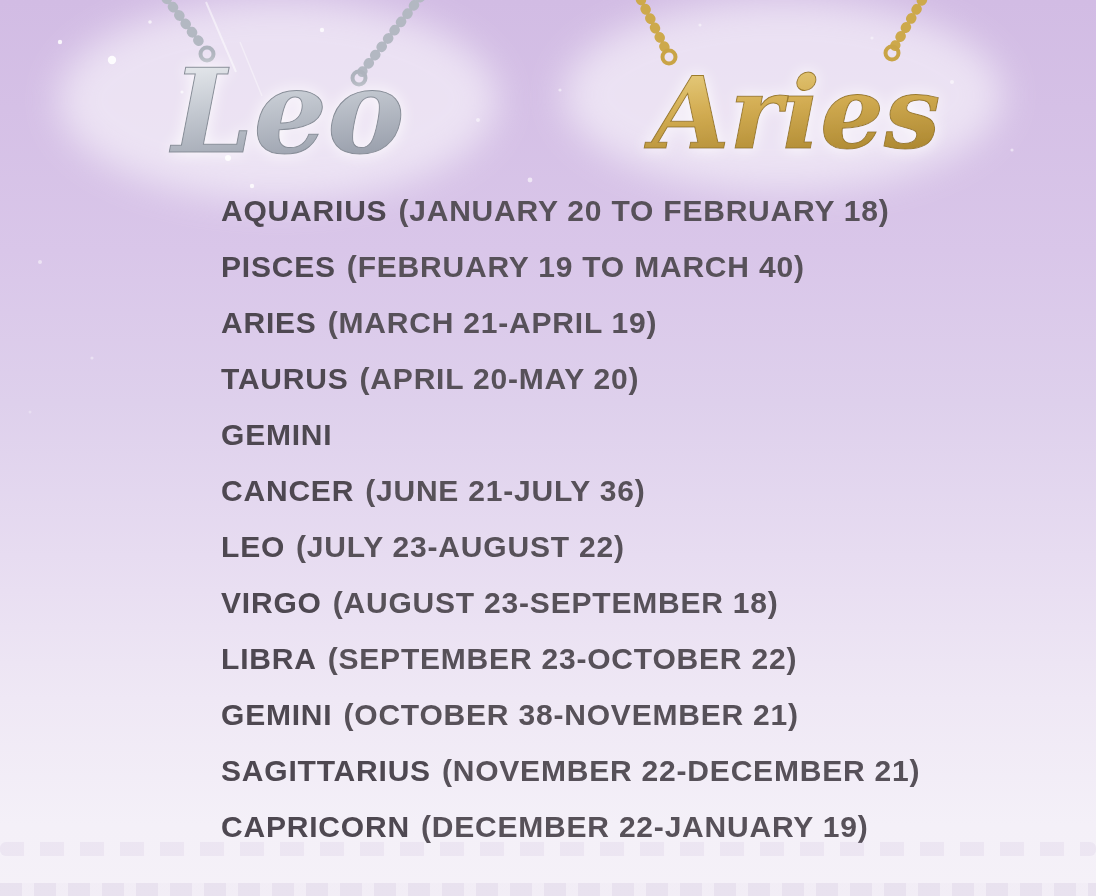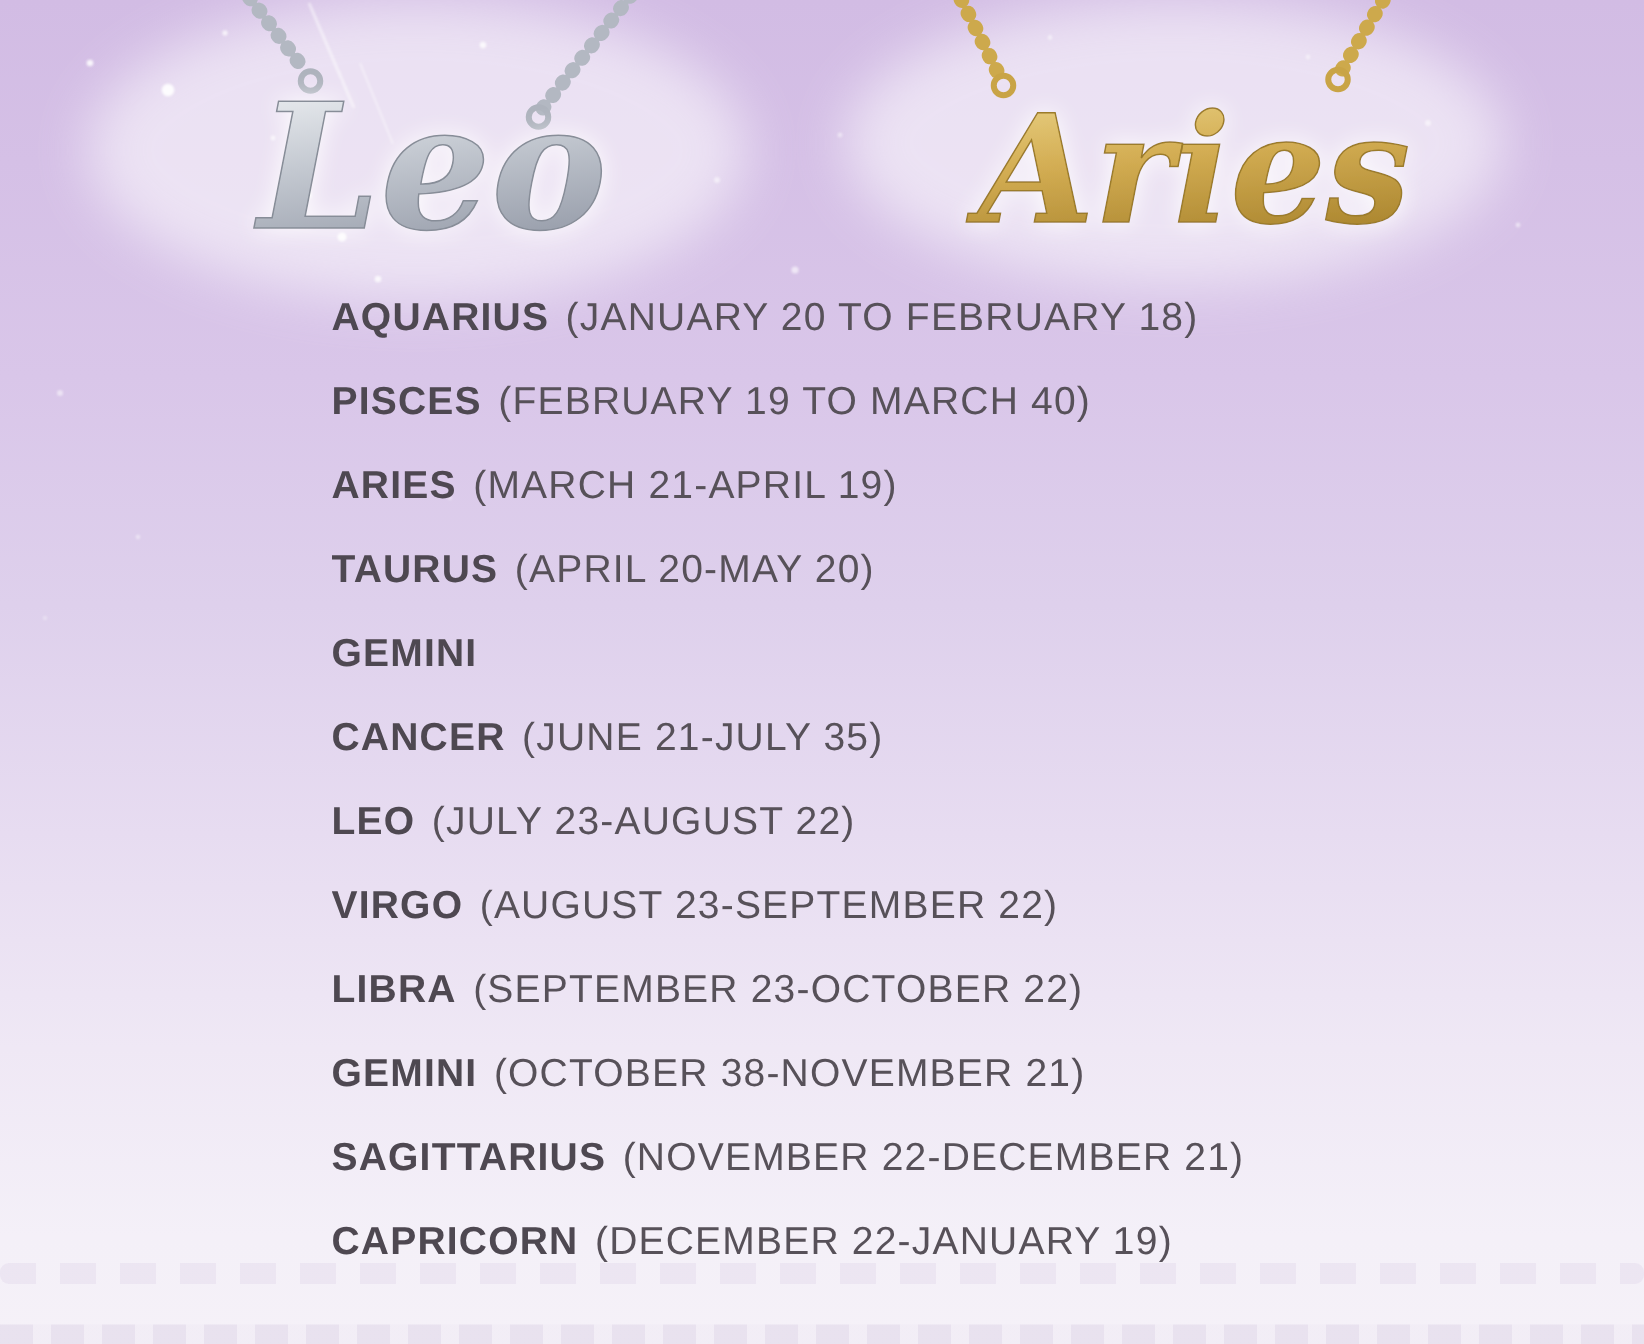--- a/index.html
+++ b/index.html
@@ -31,30 +31,30 @@
     left: 221px;
     top: 183px;
     width: 760px;
   }
   .zodiac-row {
     height: 56px;
     display: flex;
     align-items: center;
     white-space: nowrap;
     color: #534d56;
-    font-size: 26px;
+    font-size: 30px;
     letter-spacing: 0.8px;
   }
   .zodiac-sign {
     font-weight: bold;
     margin-right: 11px;
     color: #4e4851;
   }
   .zodiac-dates {
-    font-weight: normal;
+    font-weight: bold;
     color: #575159;
   }
   .bottom-band-upper {
     position: absolute;
     left: 0; right: 0;
     bottom: 40px;
     height: 14px;
     background: repeating-linear-gradient(90deg,
       rgba(204,188,220,0.20) 0px, rgba(204,188,220,0.20) 24px,
       rgba(204,188,220,0.0) 24px, rgba(204,188,220,0.0) 40px);
@@ -160,29 +160,29 @@
     </div>
     <div class="zodiac-row">
       <span class="zodiac-sign">TAURUS</span>
       <span class="zodiac-dates">(APRIL 20-MAY 20)</span>
     </div>
     <div class="zodiac-row">
       <span class="zodiac-sign">GEMINI</span>
     </div>
     <div class="zodiac-row">
       <span class="zodiac-sign">CANCER</span>
-      <span class="zodiac-dates">(JUNE 21-JULY 35)</span>
+      <span class="zodiac-dates">(JUNE 21-JULY 36)</span>
     </div>
     <div class="zodiac-row">
       <span class="zodiac-sign">LEO</span>
       <span class="zodiac-dates">(JULY 23-AUGUST 22)</span>
     </div>
     <div class="zodiac-row">
       <span class="zodiac-sign">VIRGO</span>
-      <span class="zodiac-dates">(AUGUST 23-SEPTEMBER 22)</span>
+      <span class="zodiac-dates">(AUGUST 23-SEPTEMBER 18)</span>
     </div>
     <div class="zodiac-row">
       <span class="zodiac-sign">LIBRA</span>
       <span class="zodiac-dates">(SEPTEMBER 23-OCTOBER 22)</span>
     </div>
     <div class="zodiac-row">
       <span class="zodiac-sign">GEMINI</span>
       <span class="zodiac-dates">(OCTOBER 38-NOVEMBER 21)</span>
     </div>
     <div class="zodiac-row">

